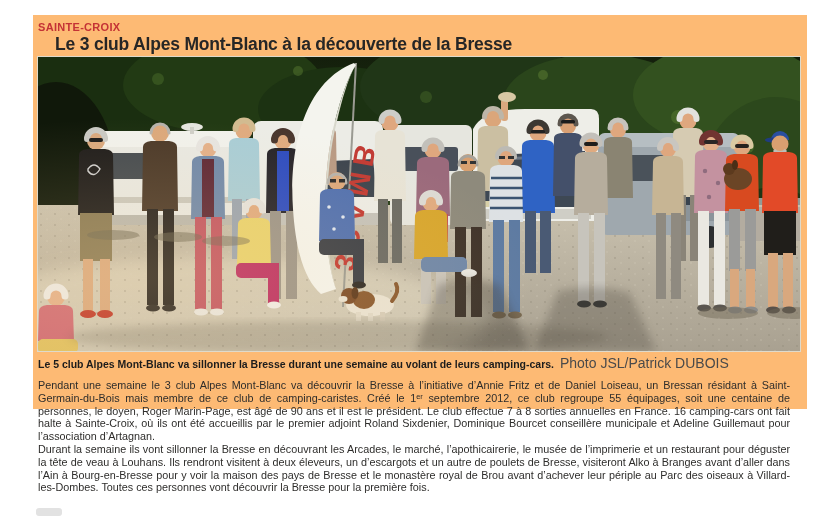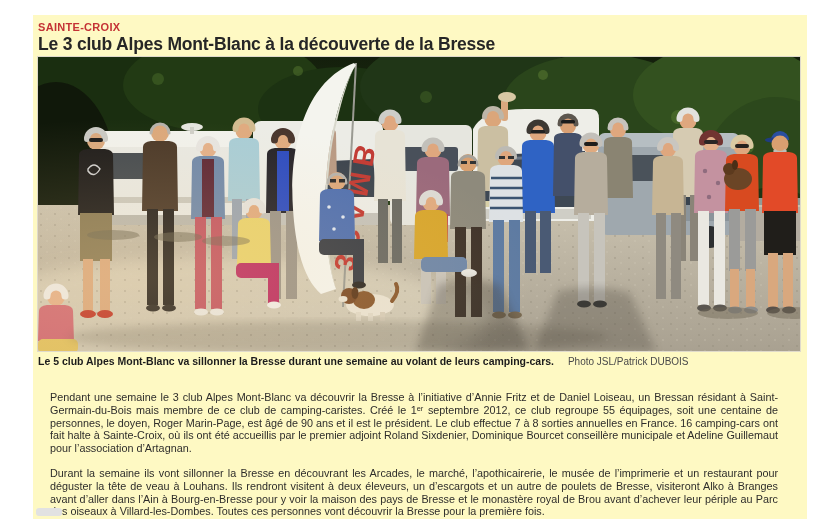--- a/index.html
+++ b/index.html
@@ -2,48 +2,48 @@
 <html><head>
 <meta charset="utf-8">
 <style>
   html,body{margin:0;padding:0;}
   body{
     width:834px;height:521px;position:relative;overflow:hidden;
     background:#ffffff;
     font-family:"Liberation Sans",sans-serif;
   }
   .panel{
-    position:absolute;left:33px;top:15px;width:774px;height:504px;
-    background:#fef9c3;
+    position:absolute;left:33px;top:15px;width:774px;height:394px;
+    background:#fdba74;
   }
   .kicker{
     position:absolute;left:5px;top:6px;
     font-size:11px;font-weight:bold;color:#c43235;letter-spacing:.3px;
   }
   .headline{
-    position:absolute;left:5px;top:19px;width:760px;
+    position:absolute;left:22px;top:19px;width:760px;
     font-size:17.5px;font-weight:bold;color:#262626;letter-spacing:-.2px;
   }
   .photo{
     position:absolute;left:5px;top:42px;width:762px;height:294px;
     background:#22351a;outline:1px solid #dfdacb;
   }
   .photo svg{display:block;width:762px;height:294px;}
   .caption{
     position:absolute;left:5px;top:340px;width:760px;
     font-size:10.5px;font-weight:bold;color:#1c1c1c;
   }
   .caption .credit{
-    font-weight:normal;font-size:10px;color:#4a4a4a;margin-left:11px;
+    font-weight:normal;font-size:14px;color:#4a4a4a;margin-left:3px;
   }
   .bodytext{
     position:absolute;left:5px;top:364px;width:752px;
     font-size:10.8px;line-height:12.8px;color:#2e2d2b;text-align:justify;
   }
-  .bodytext p{margin:12px;}
+  .bodytext p{margin:0;}
   .smudge{
     position:absolute;left:36px;top:508px;width:26px;height:8px;
     background:#e2e2e2;border-radius:3px;
   }
 </style>
 </head>
 <body>
 
 <div class="panel">
 

